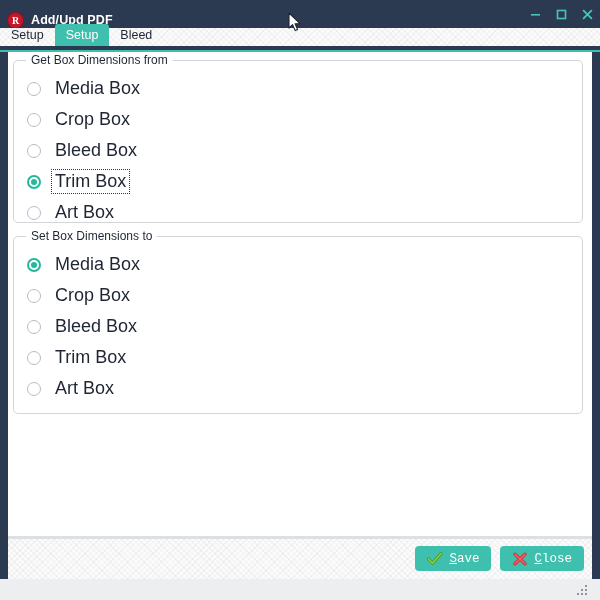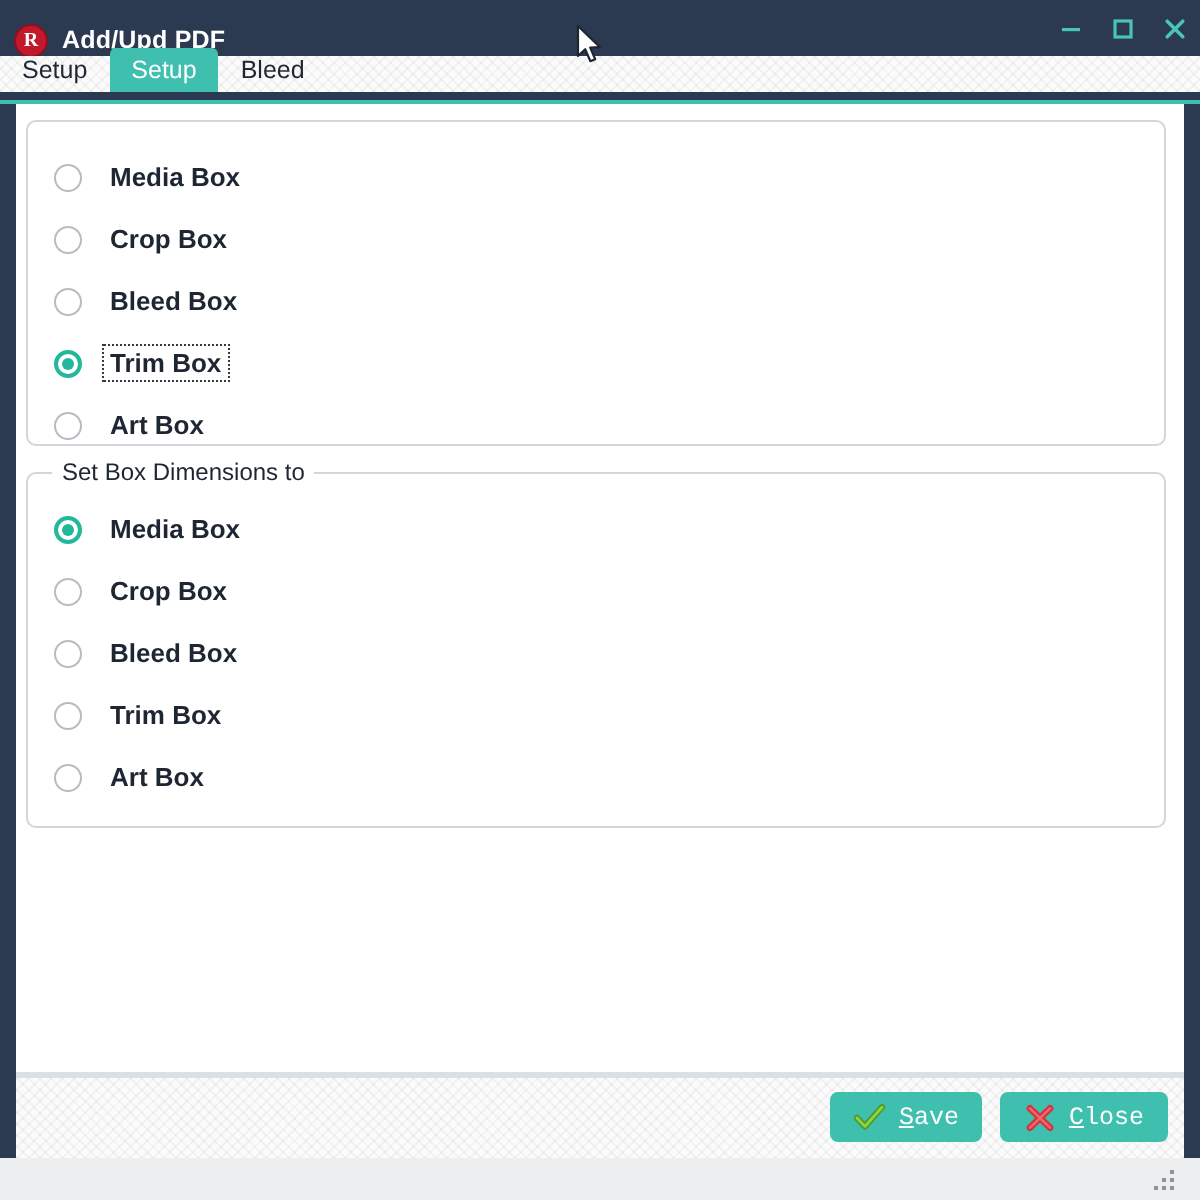--- a/index.html
+++ b/index.html
@@ -183,27 +183,26 @@
   .radio.checked::after {
     content: "";
     position: absolute;
     left: 50%; top: 50%;
     width: 6px; height: 6px;
     margin: -3px 0 0 -3px;
     border-radius: 50%;
     background: #23b89c;
   }
   .radio-label {
-    font-size: 13px;
+    font-size: 18px;
     color: #1f2633;
     margin-left: 10px;
     padding: 1px 3px;
     border: 1px dotted transparent;
     white-space: nowrap;
-    font-weight: bold;
   }
   .radio-row.focused .radio-label {
     border: 1px dotted #33383f;
   }
 
   
   .footer-sep {
     position: absolute;
     left: 8px; top: 536px;
     width: 584px;
@@ -314,20 +313,21 @@
   <div class="tabstrip">
     <div class="tab">Setup</div>
     <div class="tab active">Setup</div>
     <div class="tab">Bleed</div>
   </div>
   <div class="tab-underline"></div>
 
   <div class="content">
 
     <div class="groupbox one">
+      <div class="gb-title">Get Box Dimensions from</div>
       <div class="radio-list">
         <div class="radio-row">
           <span class="radio"></span>
           <span class="radio-label">Media Box</span>
         </div>
         <div class="radio-row">
           <span class="radio"></span>
           <span class="radio-label">Crop Box</span>
         </div>
         <div class="radio-row">

